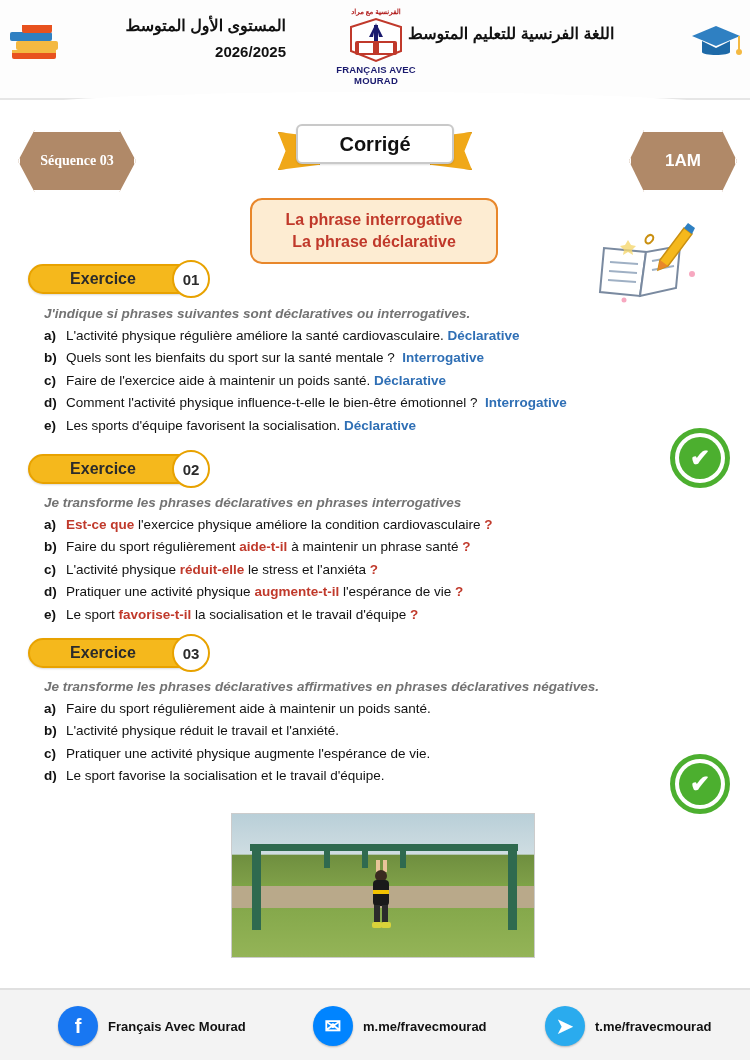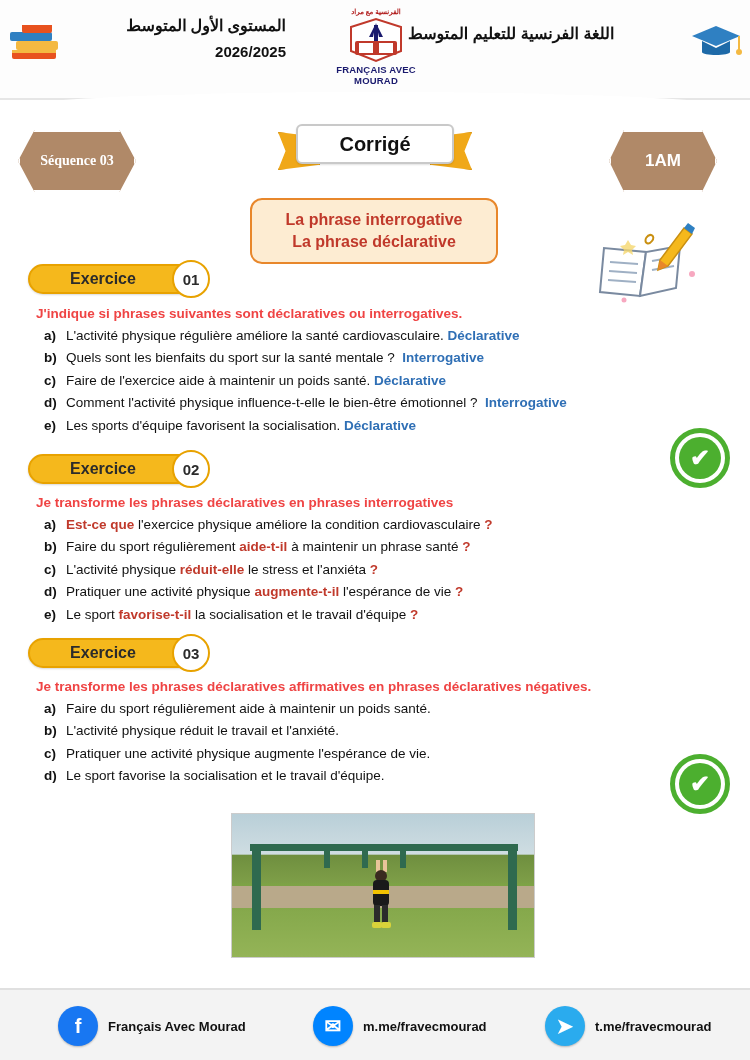--- a/index.html
+++ b/index.html
@@ -22,21 +22,21 @@
   .header-wave {
     position:absolute; top:92px; left:0; width:750px; height:18px;
     background:#ffffff;
     border-radius: 50% 50% 0 0 / 100% 100% 0 0;
   }
   .hdr-left {
     position:absolute; left:26px; top:16px; width:260px;
     text-align:right; direction:rtl;
   }
   .hdr-left .line1 {
-    font-size:16px; font-weight:bold; color:#111; margin-bottom:8px;font-family:Liberation Serif, serif;
+    font-size:16px; font-weight:bold; color:#111; margin-bottom:8px;
   }
   .hdr-left .line2 {
     font-size:15px; font-weight:bold; color:#111;
   }
   .books-icon {
     position:absolute; left:8px; top:20px; width:58px; height:48px;
   }
   .hdr-right {
     position:absolute; right:62px; top:24px; width:280px;
     text-align:left; direction:rtl;
@@ -68,21 +68,21 @@
     border:2px solid #fff;
     box-shadow:0 0 0 1px #c9ad94;
   }
   .hexa.left {
     left:18px; top:130px; width:118px; height:62px;
     font-size:14px;
     clip-path: polygon(14% 0, 86% 0, 100% 50%, 86% 100%, 14% 100%, 0 50%);
     font-family: Liberation Serif, serif;
   }
   .hexa.right {
-    right:33px; top:130px; width:108px; height:62px;
+    right:13px; top:130px; width:108px; height:62px;
     font-size:17px;
     clip-path: polygon(14% 0, 86% 0, 100% 50%, 86% 100%, 14% 100%, 0 50%);
   }
 
   .ribbon {
     position:absolute; left:278px; top:124px; width:194px; height:42px;
   }
   .ribbon .center {
     position:absolute; left:18px; top:0; width:158px; height:40px;
     background:#fff; border:2px solid #c9c9c9; border-radius:6px;
@@ -120,21 +120,21 @@
     padding-left:4px;
   }
   .ex .num {
     width:38px; height:38px; margin-right:-4px;
     background:#fff; border:2px solid #e8a200; border-radius:50%;
     display:flex; align-items:center; justify-content:center;
     font-size:15px; font-weight:bold; color:#2b2b2b;
   }
 
   .instr {
-    position:absolute; left:36px; font-size:13.5px; font-weight:bold; color:#ef4444;
+    position:absolute; left:44px; font-size:13.5px; font-weight:bold; color:#737373;font-style:italic;
   }
   .qlist { position:absolute; left:44px; width:660px; }
   .qrow {
     display:flex; align-items:flex-start;
     font-size:13.5px; color:#111; margin-bottom:5.5px; line-height:1.25;
   }
   .qrow .lt { width:22px; font-weight:bold; color:#111; flex:none; }
   .qrow .tx { flex:1; }
   .ans { color:#2f6fb5; font-weight:bold; }
   .red { color:#c0392b; font-weight:bold; }

